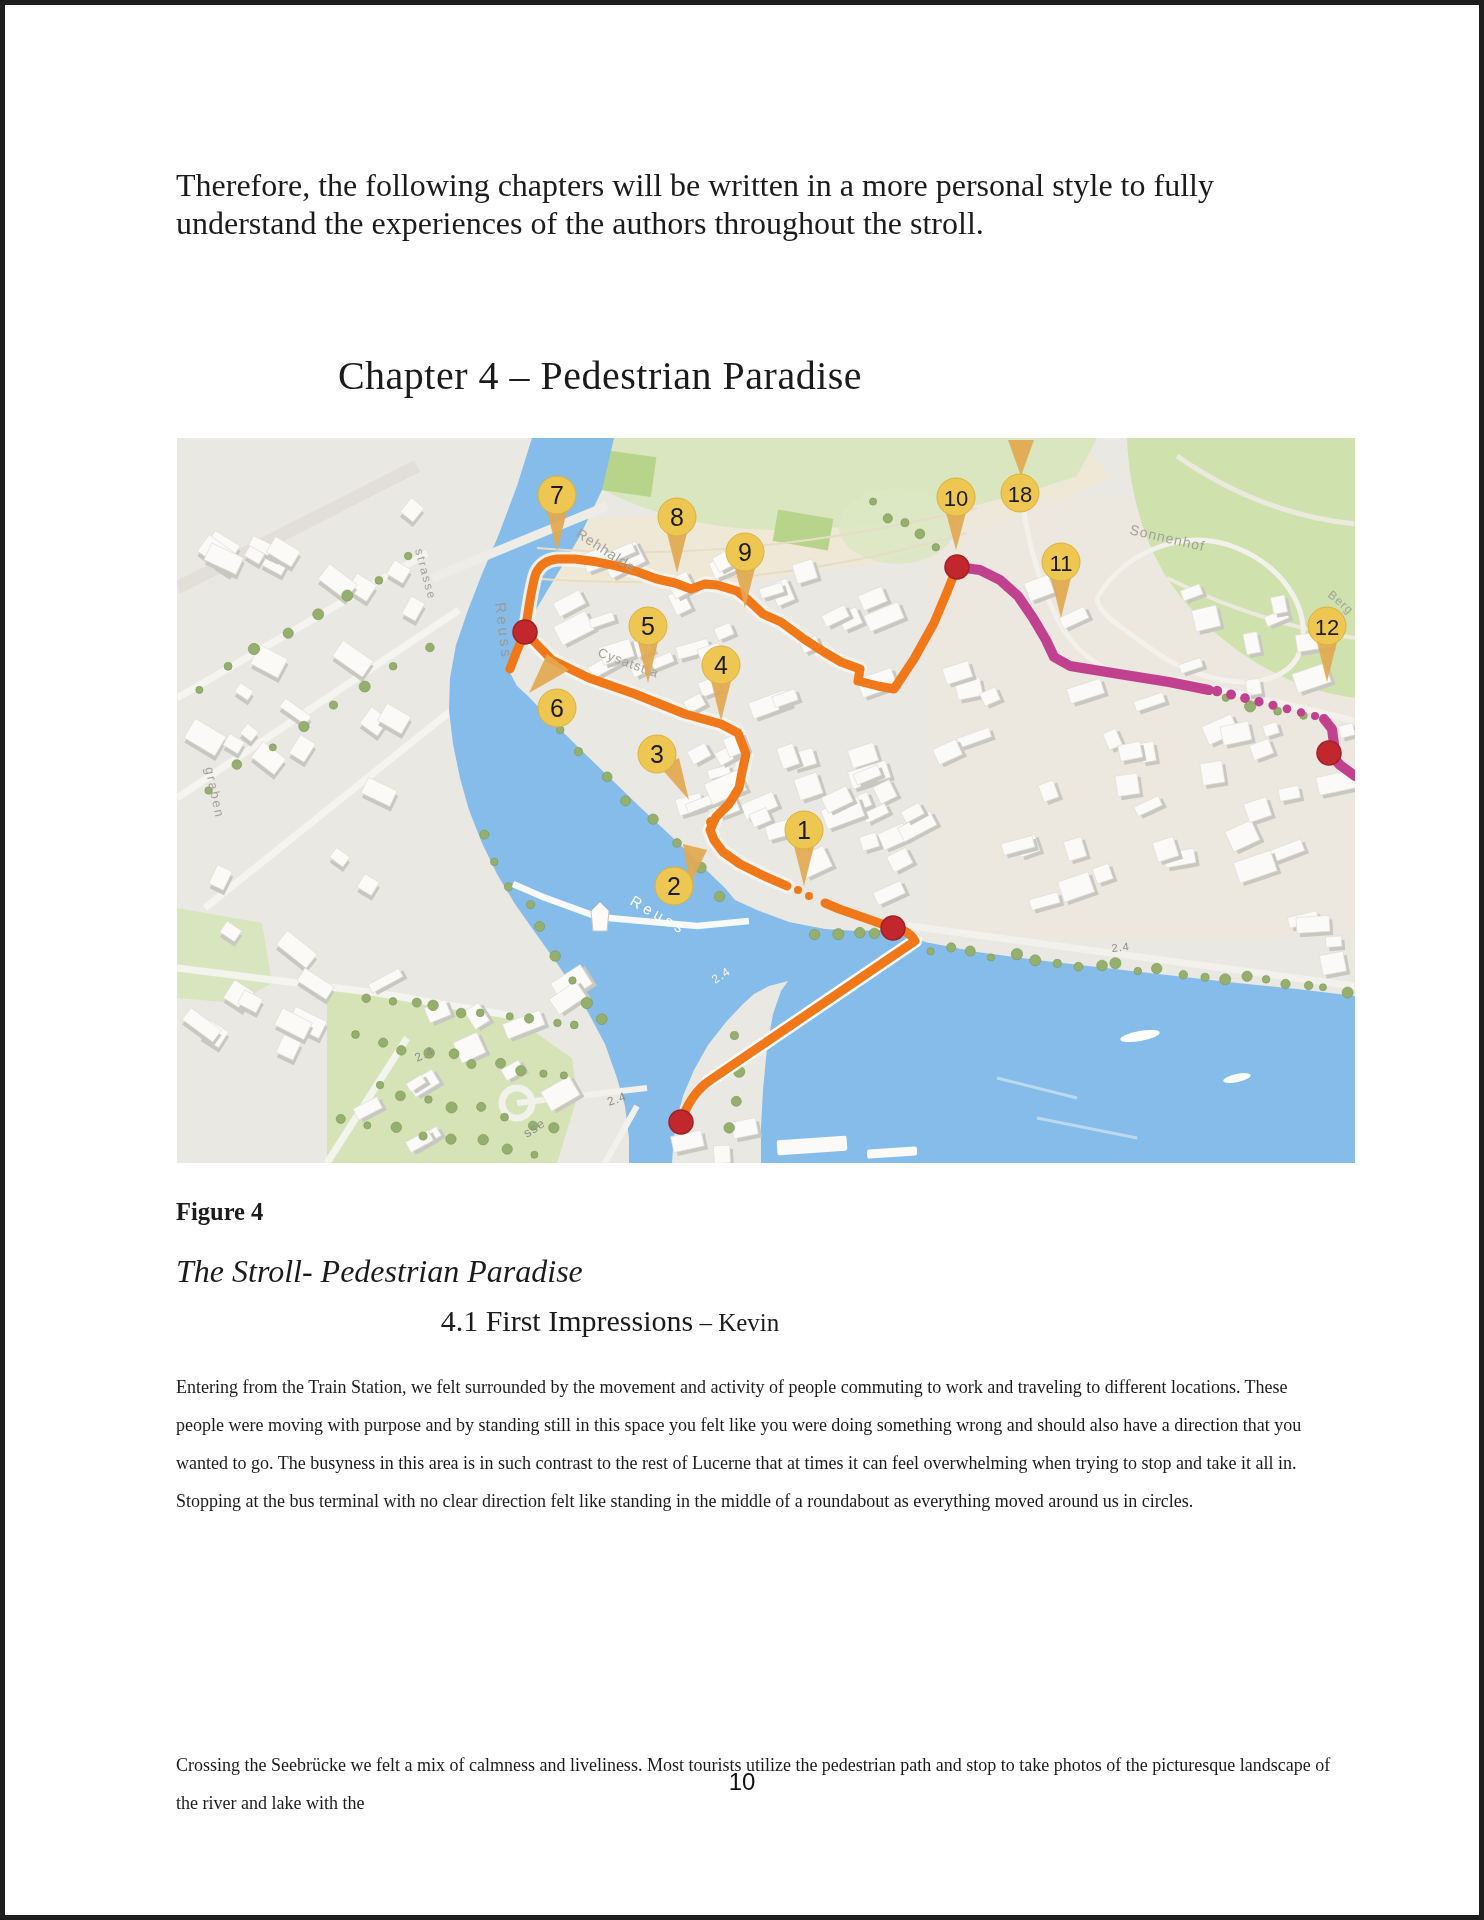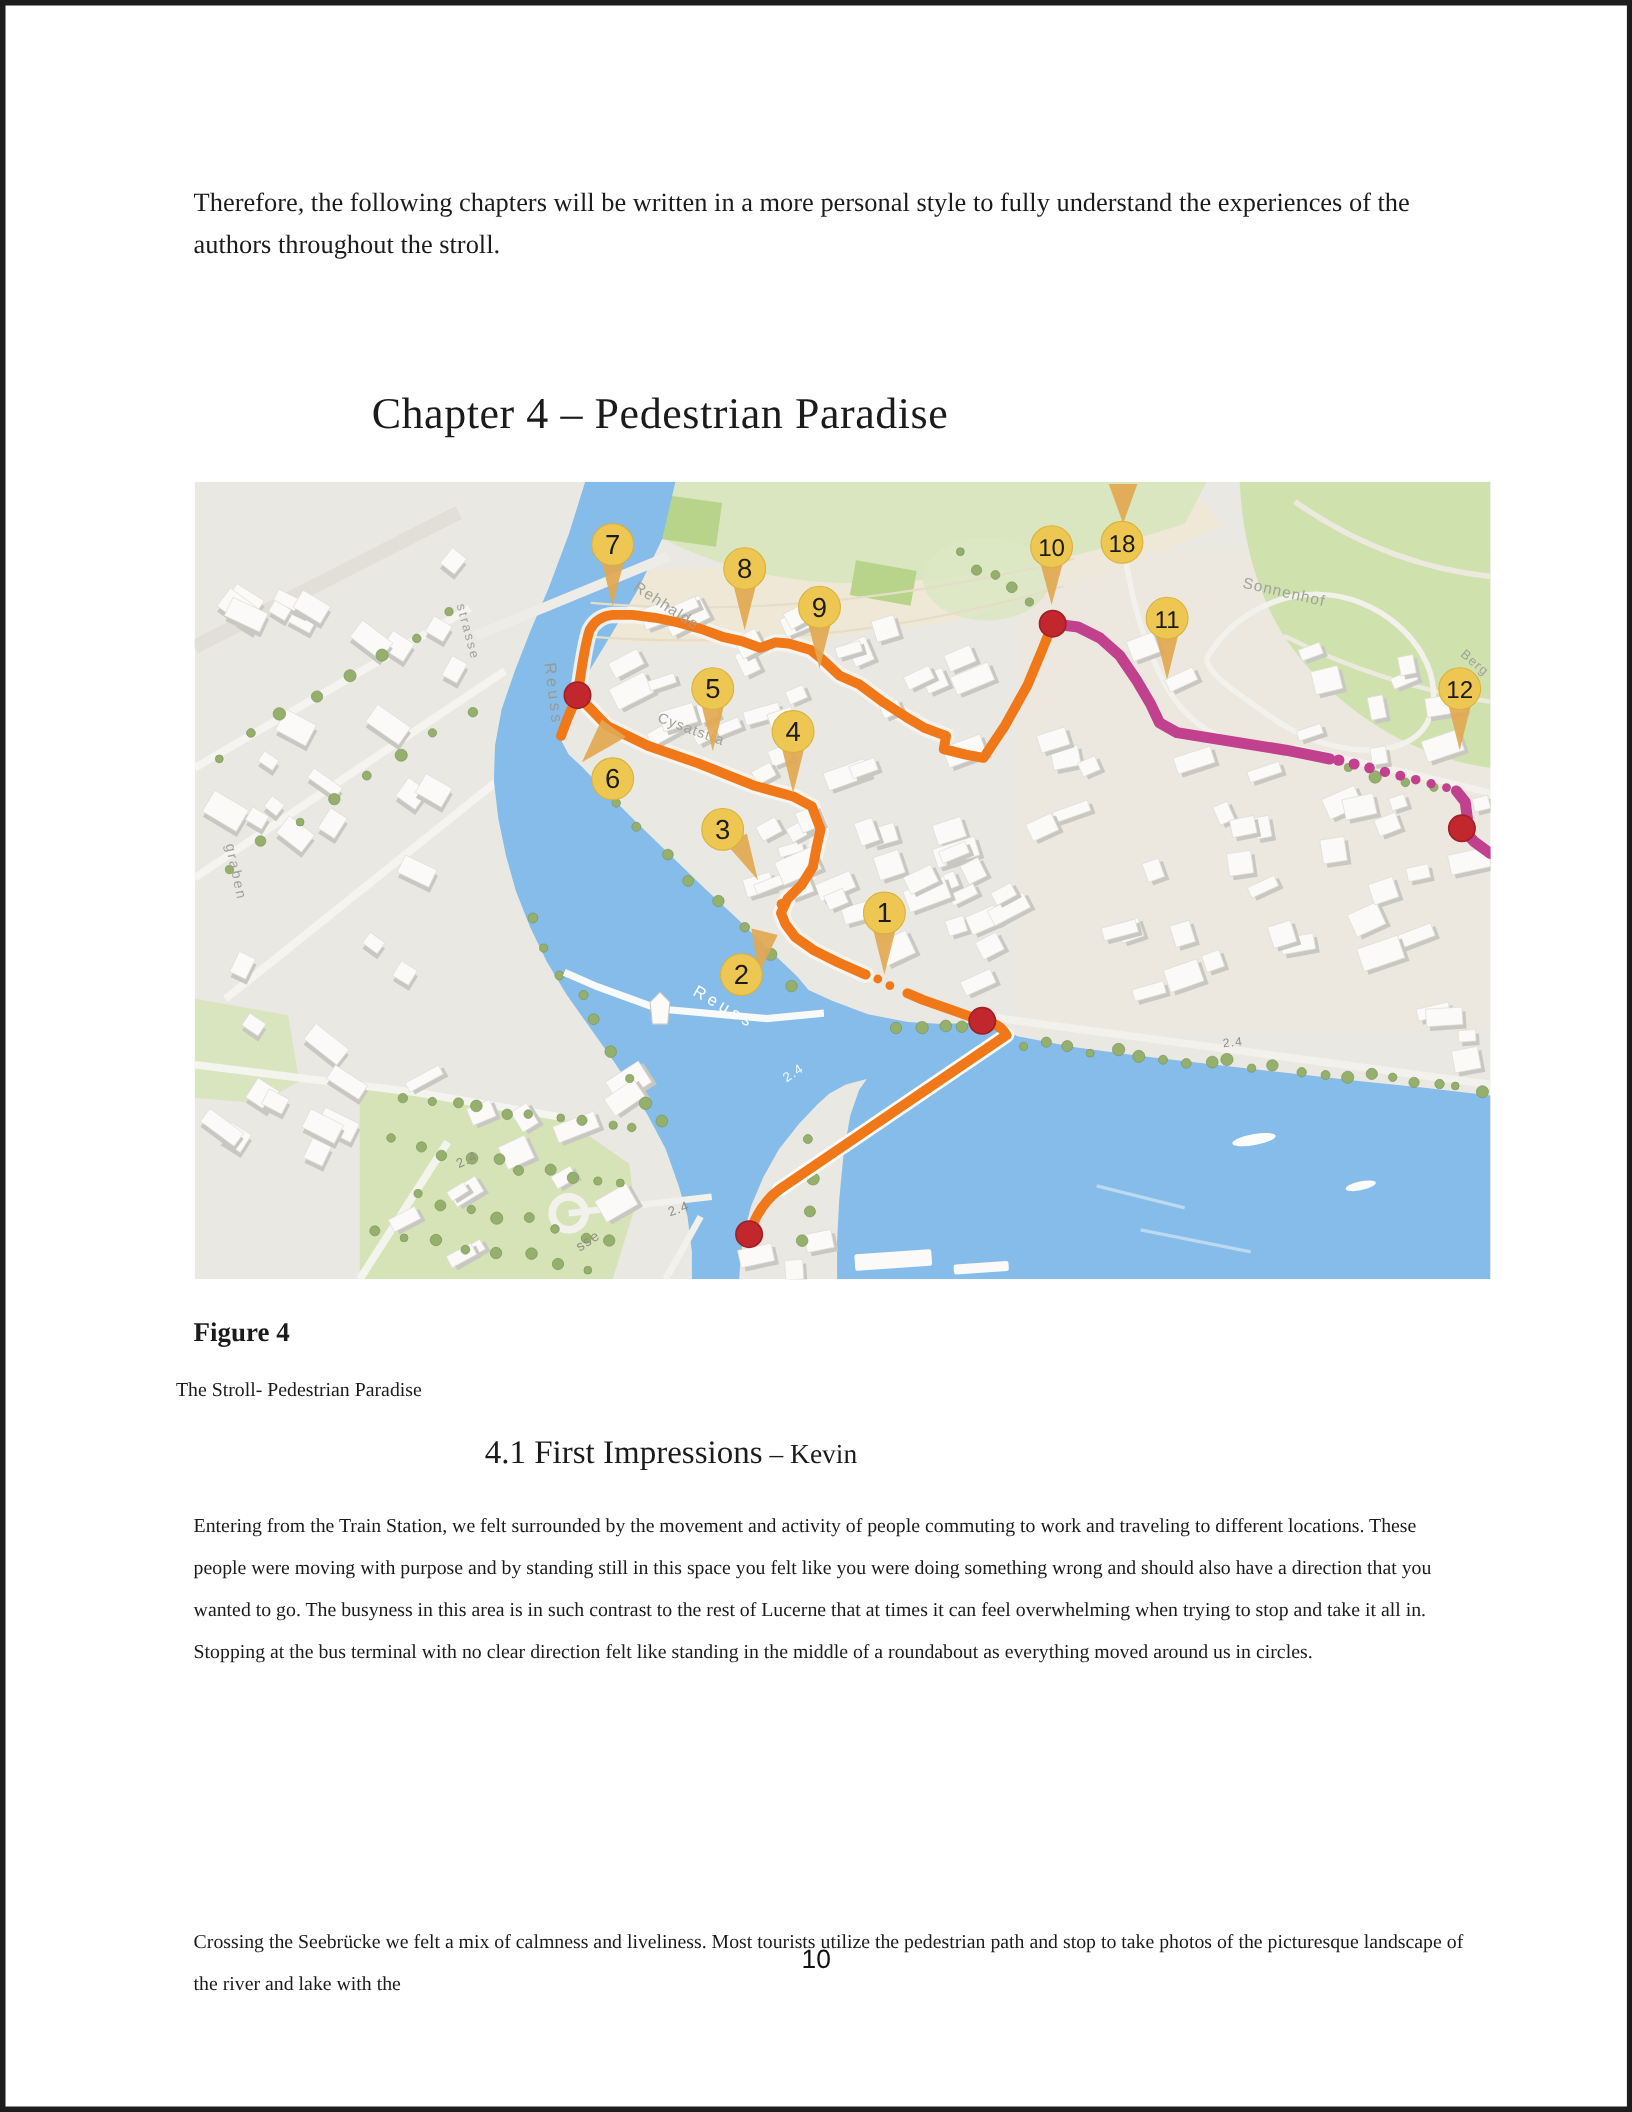--- a/index.html
+++ b/index.html
@@ -1,26 +1,26 @@
 <!DOCTYPE html>
 <html><head>
 <meta charset="utf-8">
 <style>
   html,body{margin:0;padding:0;}
   body{
     width:1484px;height:1920px;position:relative;background:#ffffff;
     font-family:"Liberation Serif", serif;color:#1b1b1b;overflow:hidden;
   }
   .page-frame{position:absolute;inset:0;border:5px solid #1d1d1d;pointer-events:none;z-index:60;}
-  .intro{position:absolute;left:176px;top:166px;width:1155px;font-size:24px;line-height:38px;}
+  .intro{position:absolute;left:176px;top:166px;width:1155px;font-size:32px;line-height:38px;}
   .chapter{position:absolute;left:0;top:352px;width:1200px;text-align:center;font-size:40px;letter-spacing:.5px;}
   .figure-wrap{position:absolute;left:177px;top:438px;width:1178px;height:725px;}
   .figure-wrap svg{display:block;width:1178px;height:725px;}
   .figlabel{position:absolute;left:176px;top:1198px;font-size:24.5px;font-weight:bold;}
-  .figcap{position:absolute;left:160px;top:1253px;font-size:18px;}
+  .figcap{position:absolute;left:176px;top:1253px;font-size:32px;font-style:italic;}
   .sechead{position:absolute;left:0;top:1304px;width:1220px;text-align:center;font-size:30px;}
   .sechead .author{font-size:25px;}
   .body-par{position:absolute;left:176px;width:1155px;font-size:18px;line-height:38px;}
   .body-par.p1{top:1368px;}
   .body-par.p2{top:1734px;margin-top:12px;}
   .pagenum{position:absolute;left:0;top:1768px;width:1484px;text-align:center;
     font-family:"Liberation Sans", sans-serif;font-size:24px;color:#111;}
   svg text{font-family:"Liberation Sans", sans-serif;}
 </style>
 </head>

